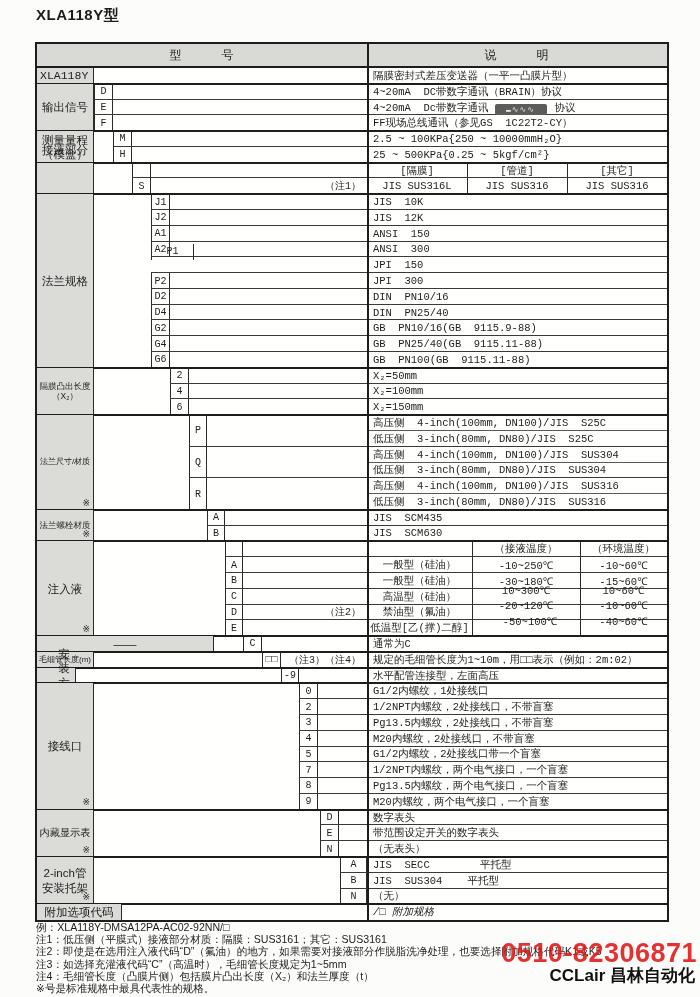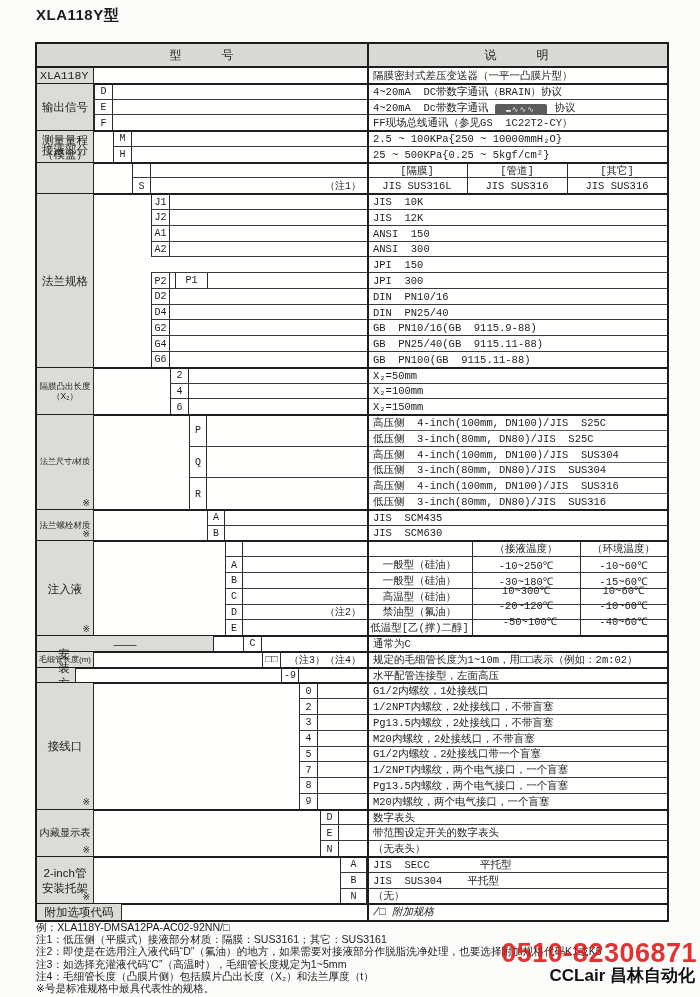--- a/index.html
+++ b/index.html
@@ -136,21 +136,21 @@
       <div class="cell desc" style="left: 330px; top: 126.24px; width: 300px; height: 15.78px;">JIS  10K</div>
       <div class="cell code" style="left: 114px; top: 142.02px; width: 19px; height: 15.78px;">J2</div>
       <div class="hline" style="left: 114px; top: 156.8px; width: 516px;"></div>
       <div class="cell desc" style="left: 330px; top: 142.02px; width: 300px; height: 15.78px;">JIS  12K</div>
       <div class="cell code" style="left: 114px; top: 157.8px; width: 19px; height: 15.78px;">A1</div>
       <div class="hline" style="left: 114px; top: 172.58px; width: 516px;"></div>
       <div class="cell desc" style="left: 330px; top: 157.8px; width: 300px; height: 15.78px;">ANSI  150</div>
       <div class="cell code" style="left: 114px; top: 173.58px; width: 19px; height: 15.78px;">A2</div>
       <div class="hline" style="left: 114px; top: 188.36px; width: 516px;"></div>
       <div class="cell desc" style="left: 330px; top: 173.58px; width: 300px; height: 15.78px;">ANSI  300</div>
-      <div class="cell code" style="left: 114px; top: 205px; width: 33px; height: 15.78px; margin-left: 24px;">P1</div>
+      <div class="cell code" style="left: 114px; top: 176px; width: 43px; height: 15.78px;">P1</div>
       <div class="hline" style="left: 114px; top: 204.14px; width: 516px;"></div>
       <div class="cell desc" style="left: 330px; top: 189.36px; width: 300px; height: 15.78px;">JPI  150</div>
       <div class="cell code" style="left: 114px; top: 205.14px; width: 19px; height: 15.78px;">P2</div>
       <div class="hline" style="left: 114px; top: 219.92px; width: 516px;"></div>
       <div class="cell desc" style="left: 330px; top: 205.14px; width: 300px; height: 15.78px;">JPI  300</div>
       <div class="cell code" style="left: 114px; top: 220.92px; width: 19px; height: 15.78px;">D2</div>
       <div class="hline" style="left: 114px; top: 235.7px; width: 516px;"></div>
       <div class="cell desc" style="left: 330px; top: 220.92px; width: 300px; height: 15.78px;">DIN  PN10/16</div>
       <div class="cell code" style="left: 114px; top: 236.7px; width: 19px; height: 15.78px;">D4</div>
       <div class="hline" style="left: 114px; top: 251.48px; width: 516px;"></div>

